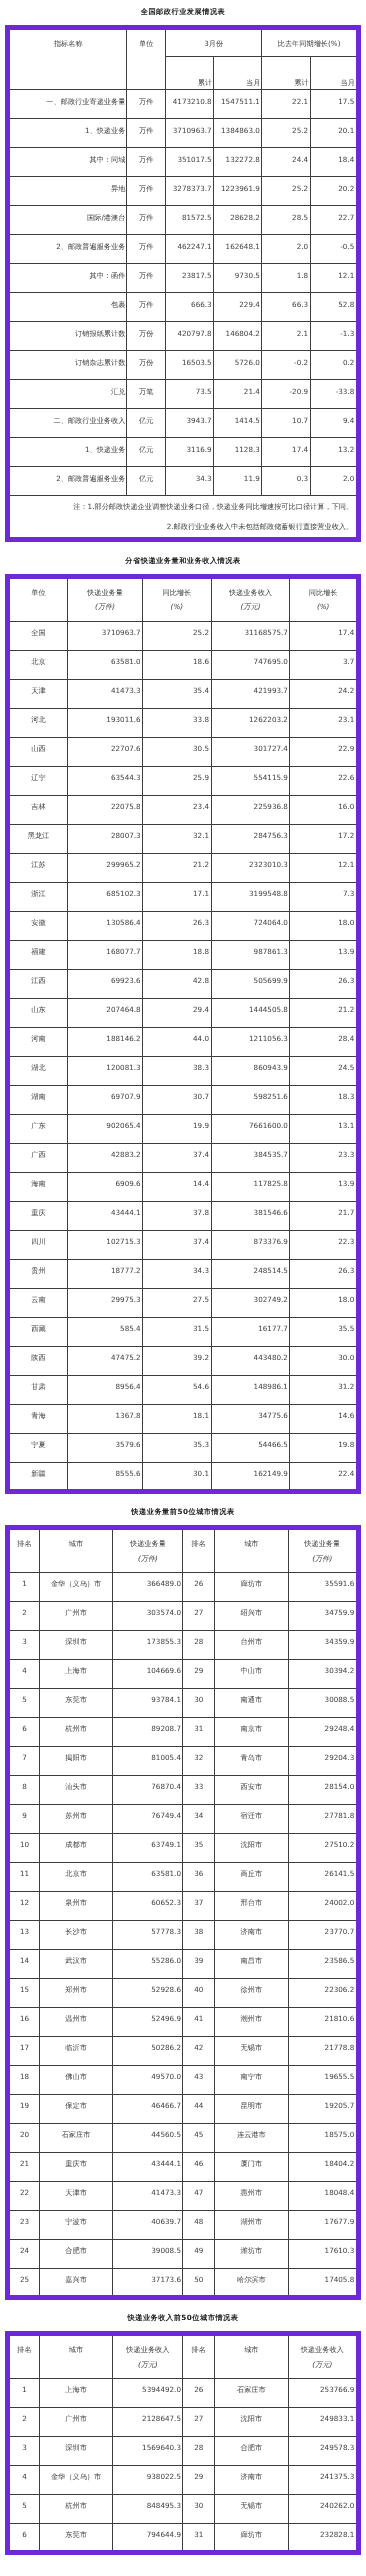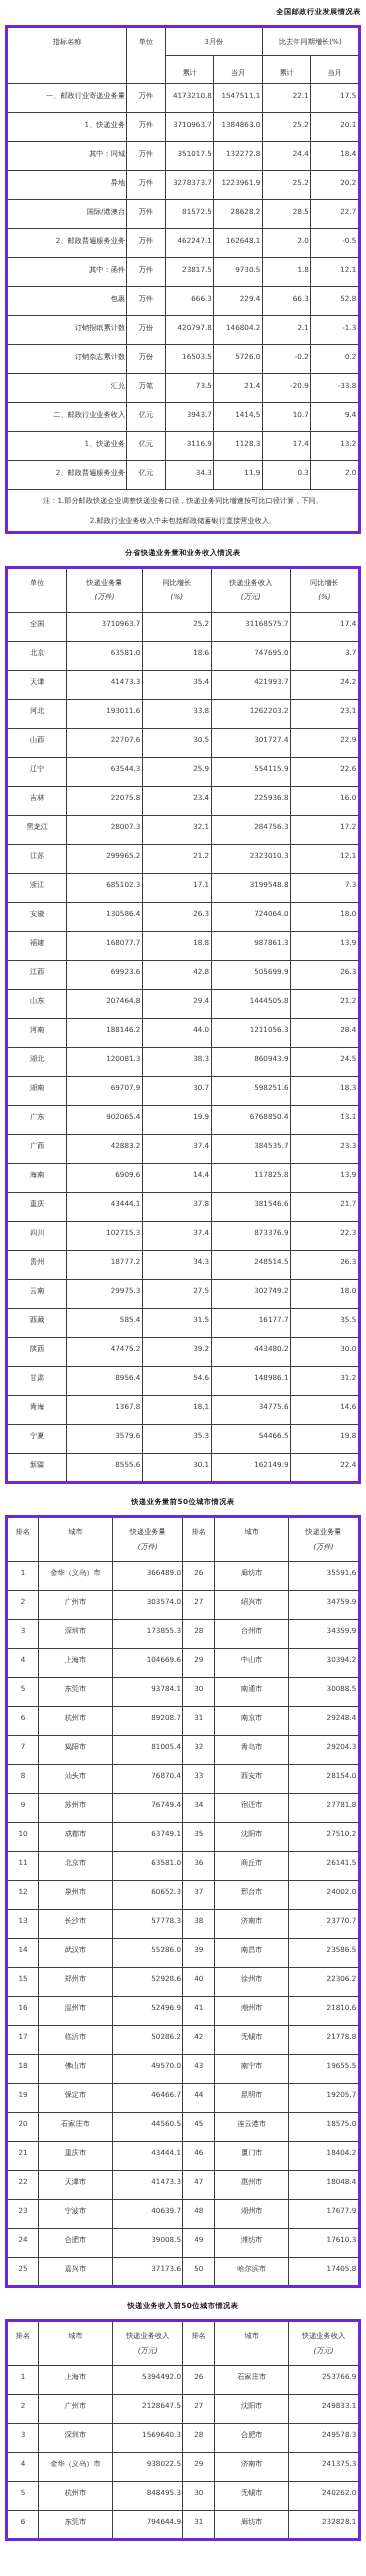--- a/index.html
+++ b/index.html
@@ -11,52 +11,52 @@
   }
   .wrap{padding:1px 5.2px 7.2px 5.2px;}
   .tbl-title{
     font-size:7.2px;
     font-weight:bold;
     color:#1a1a1a;
     text-align:center;
     margin:13.4px 0 7.7px 0;
     letter-spacing:0.5px;
   }
-  .tbl-title.first{margin-top:6.2px;text-align:right;}
+  .tbl-title.first{margin-top:6.2px;}
   table{
     width:100%;
     border-collapse:collapse;
     table-layout:fixed;
-    border:3px solid #6d28d9;
+    border:5px solid #6d28d9;
   }
   th,td{
     border:0.5px solid #3d3d3d;
     font-size:7.2px;
     font-weight:normal;
     vertical-align:top;
     box-sizing:border-box;
     overflow:hidden;
     white-space:nowrap;
   }
   
   th.group{height:29px;padding-top:8.8px;text-align:center;}
-  th.sub{height:28px;padding-top:12px;text-align:center;}
+  th.sub{height:28px;padding-top:21px;text-align:right;}
   th.h2{height:45px;padding-top:9.3px;text-align:center;}
   th.h2 .u{margin-top:4.6px;font-style:italic;}
   
   td{height:29px;padding-top:6.7px;}
   .c-num{text-align:right;padding-right:1.5px;}
   .c-ind{text-align:right;}
   .ind0{padding-left:1.5px;}
   .ind1{padding-left:7.7px;}
   .ind2{padding-left:25px;}
   .c-unit,.c-region,.c-rank,.c-city{text-align:center;}
   td.notes{
     height:auto;
-    text-align:center;
+    text-align:right;
     padding:6.2px 2.6px 3.1px 2.6px;
     white-space:normal;
   }
   td.notes p{margin:0 0 9.8px 0;line-height:1.35;}
   td.notes p:last-child{margin-bottom:3.1px;}
 </style>
 </head>
 <body>
 
 <div class="wrap">
@@ -360,21 +360,21 @@
           <td class="c-region">湖南</td>
           <td class="c-num">69707.9</td>
           <td class="c-num">30.7</td>
           <td class="c-num">598251.6</td>
           <td class="c-num">18.3</td>
         </tr>
         <tr>
           <td class="c-region">广东</td>
           <td class="c-num">902065.4</td>
           <td class="c-num">19.9</td>
-          <td class="c-num">6768850.4</td>
+          <td class="c-num">7661600.0</td>
           <td class="c-num">13.1</td>
         </tr>
         <tr>
           <td class="c-region">广西</td>
           <td class="c-num">42883.2</td>
           <td class="c-num">37.4</td>
           <td class="c-num">384535.7</td>
           <td class="c-num">23.3</td>
         </tr>
         <tr>

